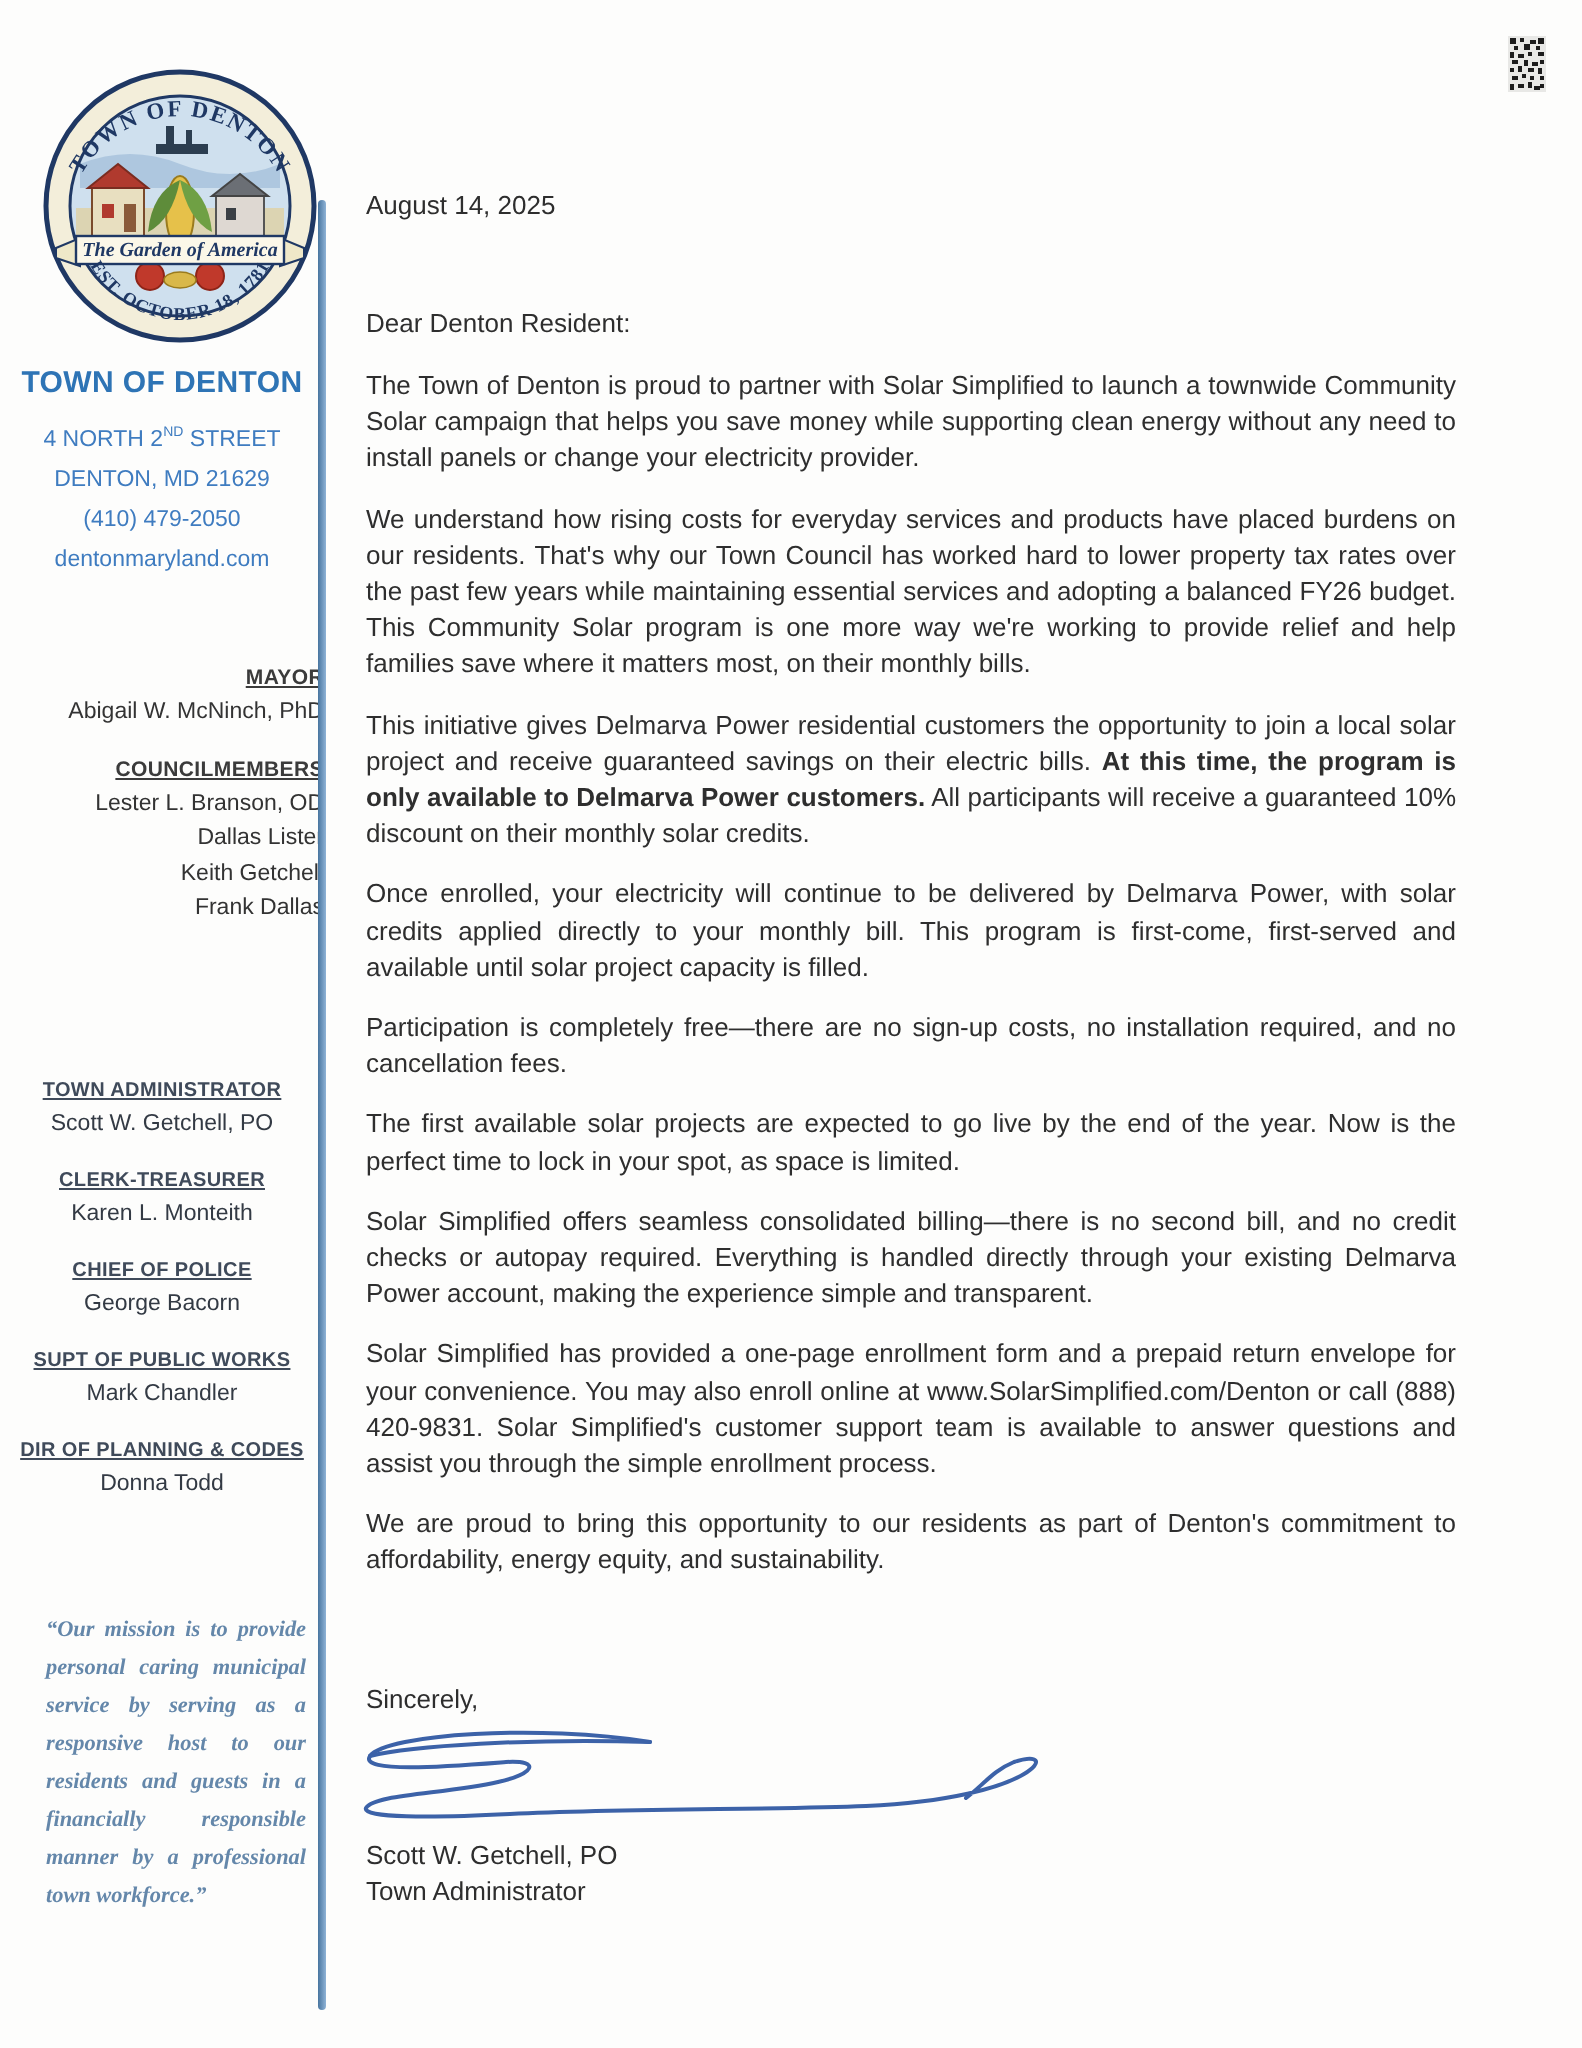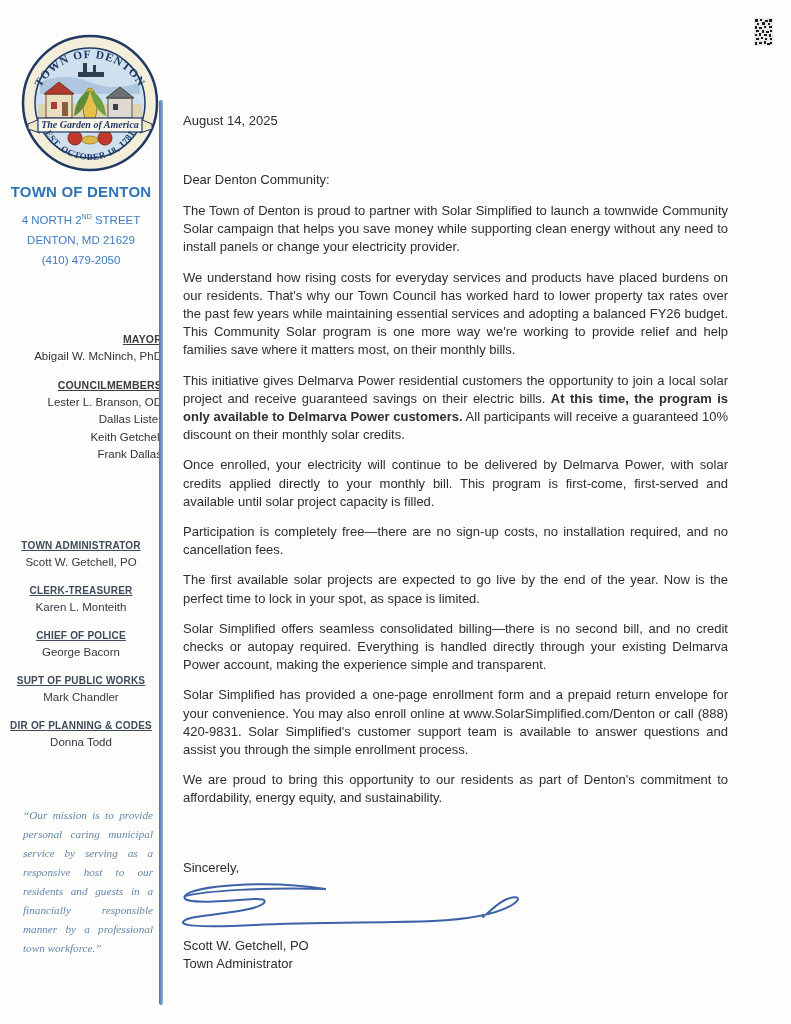--- a/index.html
+++ b/index.html
@@ -21,28 +21,28 @@
   .admins { position:absolute; left:0; top:538px; width:162px; text-align:center; }
   .side-section { margin-bottom:11px; }
   .side-title { font-weight:bold; text-decoration:underline; letter-spacing:.2px; }
   .officials .side-title { font-size:10.5px; color:#3b3b3b; line-height:17px; }
   .officials .side-name { font-size:11.5px; color:#333333; line-height:17.5px; }
   .admins .side-title { font-size:10px; color:#3f4a5a; line-height:16px; }
   .admins .side-name { font-size:11.5px; color:#333a44; line-height:17px; }
   .admins .side-section { margin-bottom:12px; }
   .mission { position:absolute; left:23px; top:806px; width:130px;
              font-family:"Liberation Serif", serif; font-style:italic; font-size:11.2px;
-             line-height:19px; color:#6487aa; text-align:justify; }
+             line-height:19px; color:#6487aa; text-align:justify;font-weight:bold; }
 
   
   .divider { position:absolute; left:159px; top:100px; width:4px; height:905px;
              background:linear-gradient(to right,#48759f,#8fb3d6); border-radius:2px; }
 
   
-  .letter { position:absolute; left:183px; top:112px; width:545px; color:#2e2e2e; font-size:13px; }
+  .letter { position:absolute; left:183px; top:94px; width:545px; color:#2e2e2e; font-size:13px; }
   .date { margin-bottom:41px; line-height:18px; }
   .salutation { margin-bottom:13px; line-height:18px; }
   .para { text-align:justify; line-height:18.2px; margin-bottom:12px; }
   .para .b { font-weight:bold; }
   .para .u { }
   .closing { margin-top:51px; line-height:18px; }
   .signature { margin-top:2px; margin-left:-8px; height:58px; width:360px; }
   .signer-name { line-height:18px; }
   .signer-title { line-height:18px; }
 </style>
@@ -135,20 +135,21 @@
         </text>
       </svg>
     </div>
 
     <div class="org-name">TOWN OF DENTON</div>
 
     <div class="addr">
       <div><span>4 NORTH 2</span><sup>ND</sup><span> STREET</span></div>
       <div>DENTON, MD 21629</div>
       <div>(410) 479-2050</div>
+      <div>dentonmaryland.com</div>
     </div>
 
     <div class="officials" id="officials">
         <div class="side-section">
           <div class="side-title">MAYOR</div>
           <div class="side-name">Abigail W. McNinch, PhD</div>
         </div>
         <div class="side-section">
           <div class="side-title">COUNCILMEMBERS</div>
           <div class="side-name">Lester L. Branson, OD</div>
@@ -180,21 +181,21 @@
         </div>
       </div>
 
     <div class="mission">“Our mission is to provide personal caring municipal service by serving as a responsive host to our residents and guests in a financially responsible manner by a professional town workforce.”</div>
   </aside>
 
   <div class="divider"></div>
 
   <main class="letter">
     <div class="date">August 14, 2025</div>
-    <div class="salutation">Dear Denton Community:</div>
+    <div class="salutation">Dear Denton Resident:</div>
     <div id="paragraphs">
         <p class="para"><span>The Town of Denton is proud to partner with Solar Simplified to launch a townwide Community Solar campaign that helps you save money while supporting clean energy without any need to install panels or change your electricity provider.</span></p>
         <p class="para"><span>We understand how rising costs for everyday services and products have placed burdens on our residents.  That's why our Town Council has worked hard to lower property tax rates over the past few years while maintaining essential services and adopting a balanced FY26 budget.  This Community Solar program is one more way we're working to provide relief and help families save where it matters most, on their monthly bills.</span></p>
         <p class="para"><span>This initiative gives Delmarva Power residential customers the opportunity to join a local solar project and receive guaranteed savings on their electric bills. </span><span class="b">At this time, the program is only available to Delmarva Power customers.</span><span> All participants will receive a guaranteed 10% discount on their monthly solar credits.</span></p>
         <p class="para"><span>Once enrolled, your electricity will continue to be delivered by Delmarva Power, with solar credits applied directly to your monthly bill.  This program is first-come, first-served and available until solar project capacity is filled.</span></p>
         <p class="para"><span>Participation is completely free—there are no sign-up costs, no installation required, and no cancellation fees.</span></p>
         <p class="para"><span>The first available solar projects are expected to go live by the end of the year.  Now is the perfect time to lock in your spot, as space is limited.</span></p>
         <p class="para"><span>Solar Simplified offers seamless consolidated billing—there is no second bill, and no credit checks or autopay required.  Everything is handled directly through your existing Delmarva Power account, making the experience simple and transparent.</span></p>
         <p class="para"><span>Solar Simplified has provided a one-page enrollment form and a prepaid return envelope for your convenience. You may also enroll online at </span><span class="u">www.SolarSimplified.com/Denton</span><span> or call (888) 420-9831.  Solar Simplified's customer support team is available to answer questions and assist you through the simple enrollment process.</span></p>
         <p class="para"><span>We are proud to bring this opportunity to our residents as part of Denton's commitment to affordability, energy equity, and sustainability.</span></p>

